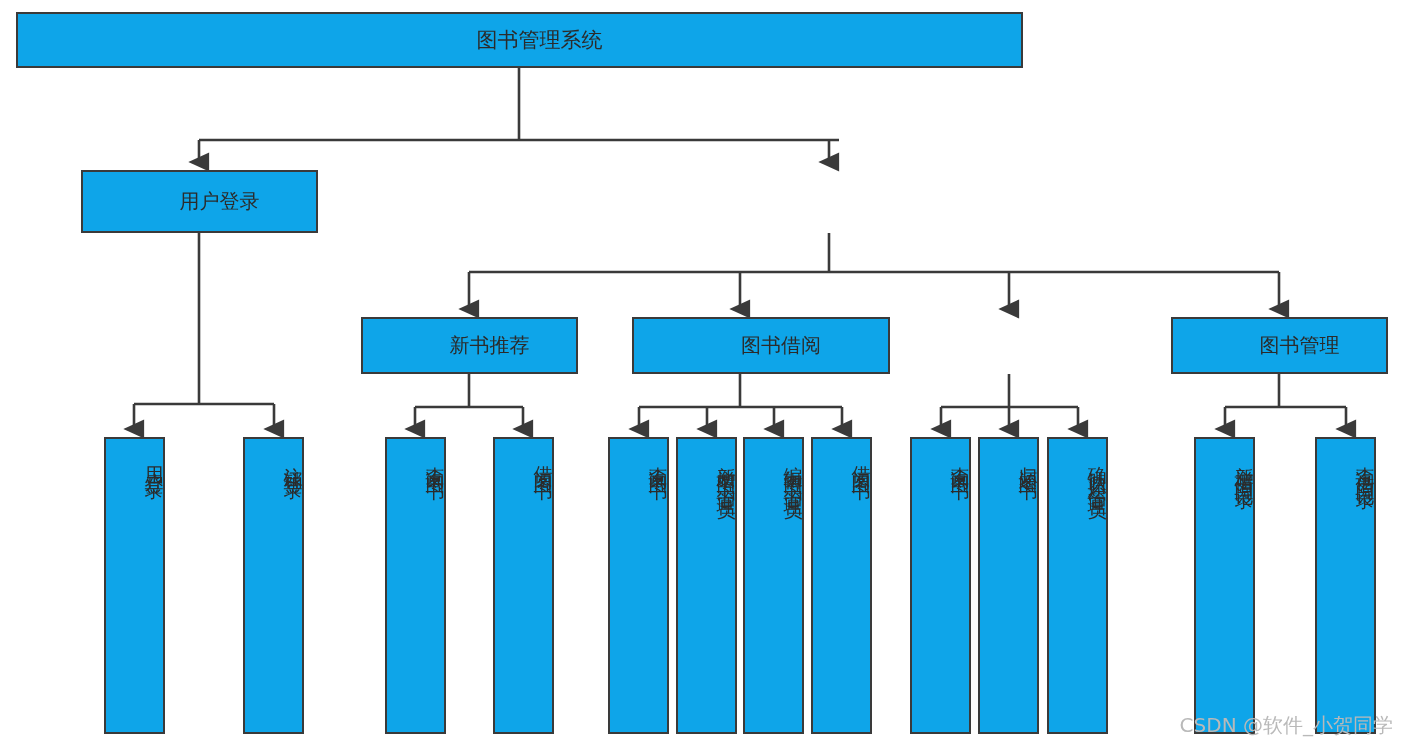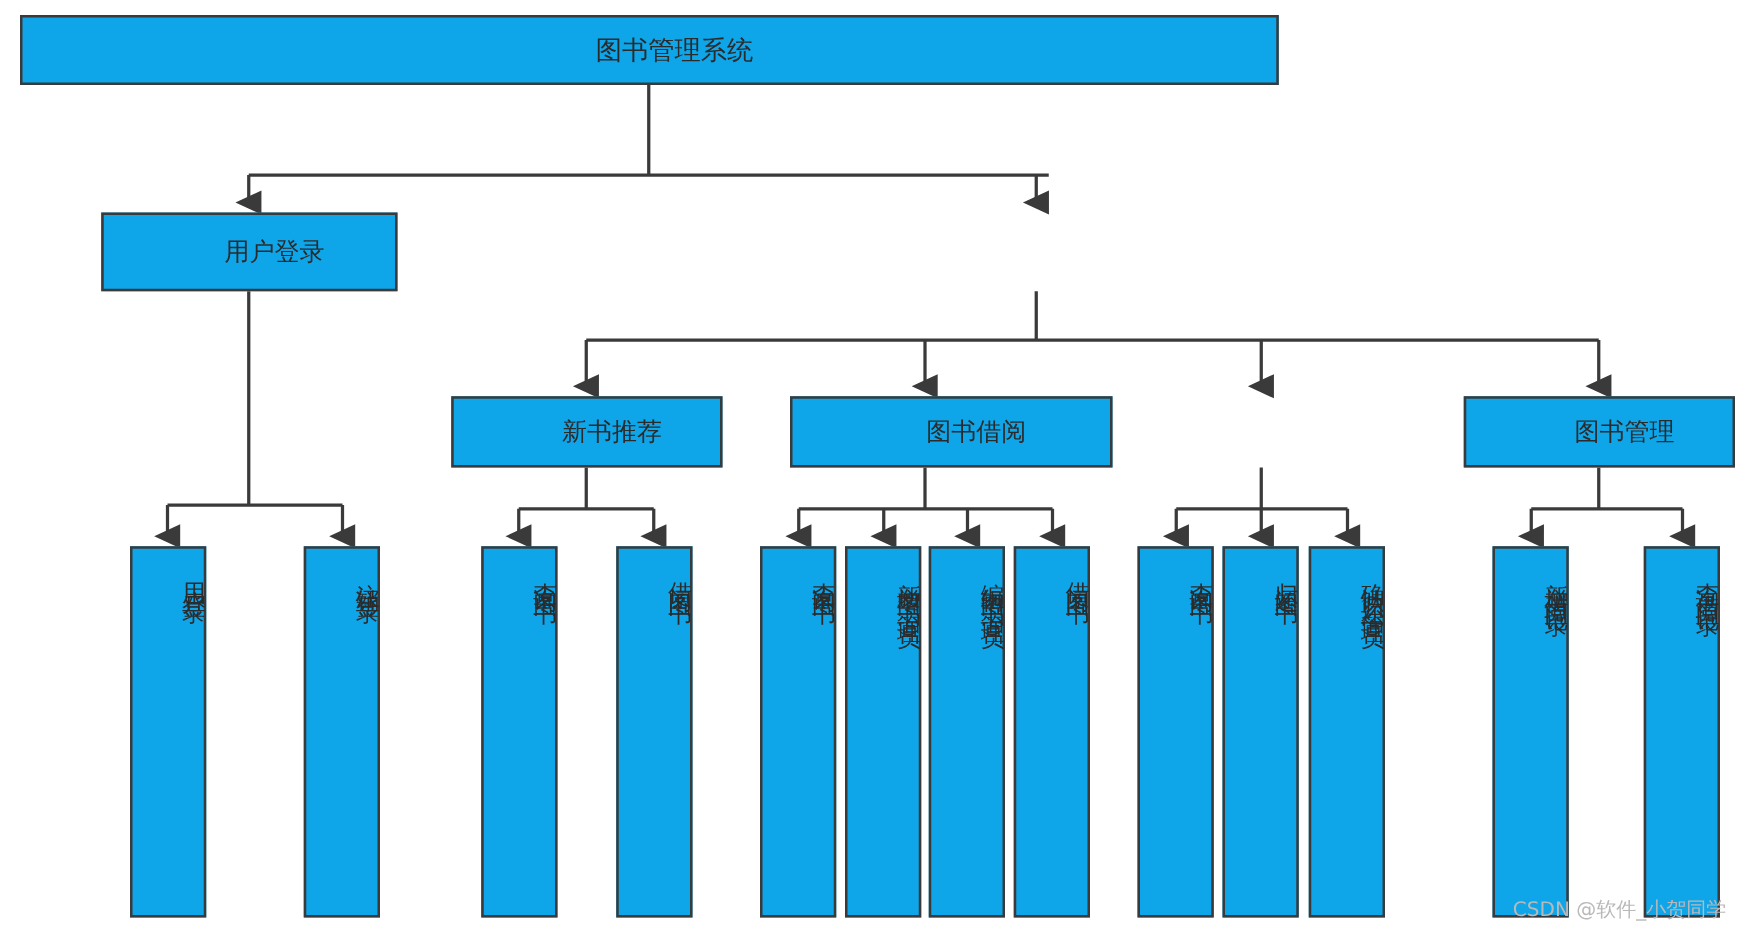--- a/index.html
+++ b/index.html
@@ -42,22 +42,22 @@
     text-orientation:upright;
     font-size:19px;
     letter-spacing:5px;
     white-space:nowrap;
     line-height:1;
   }
   .node.leaf.tall .lbl{font-size:19px;}
 
   #watermark{
     position:absolute;
-    right:24px;bottom:8px;
-    font-size:16px;
+    right:12px;bottom:8px;
+    font-size:20px;
     color:#b9b9b9;
     white-space:nowrap;
     pointer-events:none;
   }
 </style>
 </head>
 <body>
 
 <div id="canvas">
 

